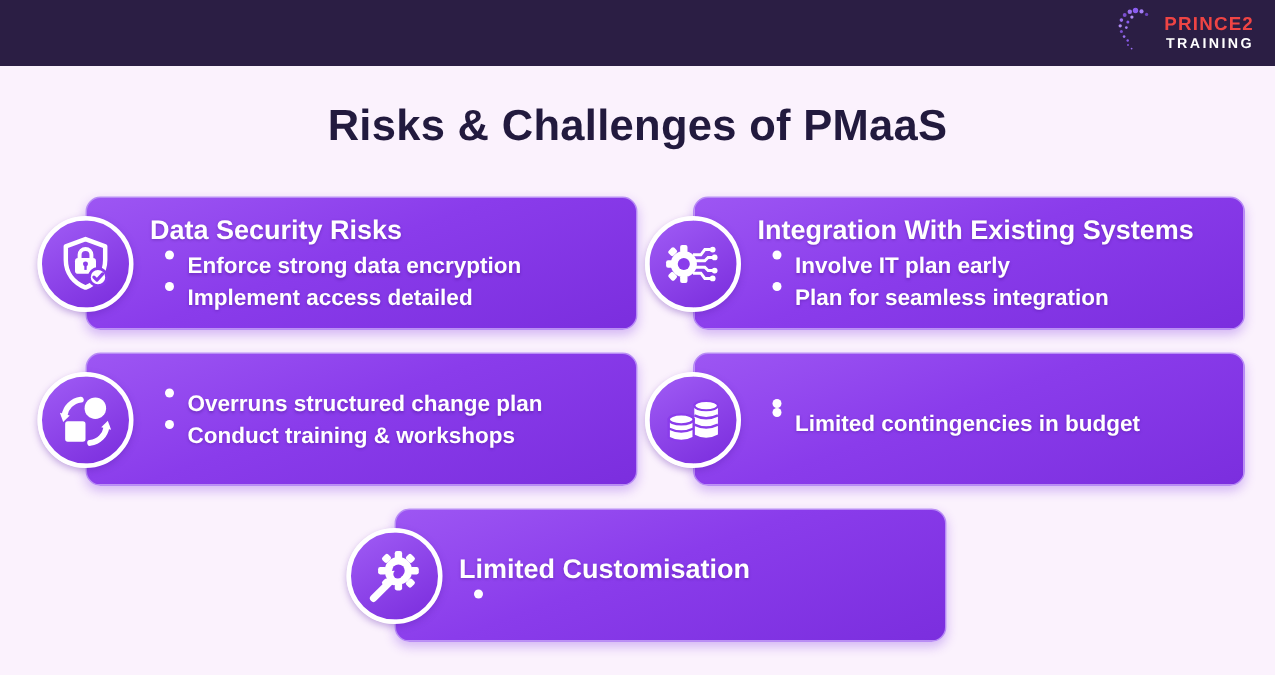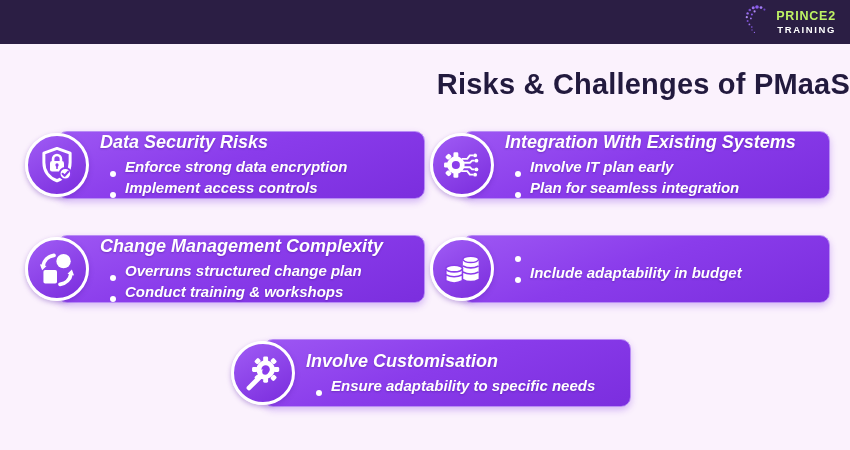--- a/index.html
+++ b/index.html
@@ -12,35 +12,34 @@
   
   .topbar {
     position:absolute; left:0; top:0; width:850px; height:44px;
     background:#2b1e44;
   }
   .logo {
     position:absolute; right:14px; top:5px; height:34px;
     display:flex; align-items:center; gap:4px;
   }
   .logo-text { display:flex; flex-direction:column; align-items:flex-end; line-height:1; }
-  .logo-line1 { color:#bef264; font-weight:bold; font-size:12.5px; letter-spacing:0.8px; }
+  .logo-line1 { color:#ef4444; font-weight:bold; font-size:12.5px; letter-spacing:0.8px; }
   .logo-line2 { color:#ffffff; font-weight:bold; font-size:9.5px; letter-spacing:1.6px; margin-top:2px; }
   
   .page-title {
     position:absolute; left:0; top:68px; width:850px;
-    text-align:right; color:#221a3e; font-size:29px; font-weight:bold;
+    text-align:center; color:#221a3e; font-size:29px; font-weight:bold;
     letter-spacing:0.2px;
   }
   
   .card {
-    position:absolute; width:368px; height:68px; border-radius:10px;
+    position:absolute; width:368px; height:89px; border-radius:10px;
     background:linear-gradient(160deg,#9d56f3 0%, #8a3ceb 45%, #7b2ede 100%);
     border:1px solid #b88cf5;
     box-shadow:0 3px 7px rgba(124,47,224,0.30);
-    font-style:italic;
   }
   .card-1 { left:57px;  top:131px; }
   .card-2 { left:462px; top:131px; }
   .card-3 { left:57px;  top:235px; }
   .card-4 { left:462px; top:235px; }
   .card-5 { left:263px; top:339px; }
   .icon-wrap {
     position:absolute; left:-33px; top:50%; transform:translateY(-50%);
     width:64px; height:64px; border-radius:50%;
     background:linear-gradient(150deg,#a05cf5 0%, #7a2cdd 100%);
@@ -48,21 +47,21 @@
     display:flex; align-items:center; justify-content:center;
     box-shadow:0 2px 5px rgba(90,30,170,0.35);
   }
   .icon-wrap svg { width:42px; height:42px; }
   .card-content {
     position:absolute; left:42px; top:0; right:6px; height:100%;
     display:flex; flex-direction:column; justify-content:center;
     color:#ffffff; text-shadow:0 1px 2px rgba(60,10,120,0.35);
   }
   .card-title { font-size:18px; font-weight:bold; white-space:nowrap; margin-bottom:3px; }
-  .bullet-row { display:flex; align-items:flex-end; gap:9px; margin-left:10px; line-height:21px; }
+  .bullet-row { display:flex; align-items:flex-start; gap:9px; margin-left:10px; line-height:21px; }
   .dot { width:6px; height:6px; border-radius:50%; background:#ffffff; flex:0 0 auto; }
   .bullet-text { font-size:15px; font-weight:600; white-space:nowrap; }
 </style>
 </head>
 <body>
 
 <div class="canvas">
 
   <div class="topbar">
     <div class="logo">
@@ -109,21 +108,21 @@
       </svg>
     </div>
     <div class="card-content">
       <div class="card-title">Data Security Risks</div>
       <div class="bullet-row">
         <span class="dot"></span>
         <span class="bullet-text">Enforce strong data encryption</span>
       </div>
       <div class="bullet-row">
         <span class="dot"></span>
-        <span class="bullet-text">Implement access controls</span>
+        <span class="bullet-text">Implement access detailed</span>
       </div>
     </div>
   </div>
 
   <div class="card card-2">
     <div class="icon-wrap">
       <svg viewBox="0 0 48 48">
         <g fill="#ffffff">
           <circle cx="17" cy="24" r="10"></circle>
           <rect x="14.2" y="9.5" width="5.6" height="6" rx="1.5"></rect>
@@ -169,21 +168,20 @@
       <svg viewBox="0 0 48 48">
         <circle cx="31.5" cy="15" r="8.2" fill="#ffffff"></circle>
         <rect x="8.5" y="25" width="15.5" height="15.5" rx="2" fill="#ffffff"></rect>
         <path d="M20.5 8.5 C 13.5 9.5, 9 14.5, 8 20.5" fill="none" stroke="#ffffff" stroke-width="4.4" stroke-linecap="round"></path>
         <polygon points="4.5,18.5 12,20.5 7,25.5" fill="#ffffff"></polygon>
         <path d="M27.5 41.5 C 34.5 40.5, 39 35.5, 40 29.5" fill="none" stroke="#ffffff" stroke-width="4.4" stroke-linecap="round"></path>
         <polygon points="43.5,31.5 36,29.5 41,24.5" fill="#ffffff"></polygon>
       </svg>
     </div>
     <div class="card-content">
-      <div class="card-title">Change Management Complexity</div>
       <div class="bullet-row">
         <span class="dot"></span>
         <span class="bullet-text">Overruns structured change plan</span>
       </div>
       <div class="bullet-row">
         <span class="dot"></span>
         <span class="bullet-text">Conduct training &amp; workshops</span>
       </div>
     </div>
   </div>
@@ -205,21 +203,21 @@
           <path d="M5.5 30.5 q9.5 4.6 19 0" fill="none" stroke="#8a3ceb" stroke-width="1.8"></path>
         </g>
       </svg>
     </div>
     <div class="card-content">
       <div class="bullet-row">
         <span class="dot"></span>
       </div>
       <div class="bullet-row">
         <span class="dot"></span>
-        <span class="bullet-text">Include adaptability in budget</span>
+        <span class="bullet-text">Limited contingencies in budget</span>
       </div>
     </div>
   </div>
 
   <div class="card card-5">
     <div class="icon-wrap">
       <svg viewBox="0 0 48 48">
         <g fill="#ffffff">
           <circle cx="27" cy="20" r="10.5"></circle>
           <rect x="24.2" y="5" width="5.6" height="6.5" rx="1.6"></rect>
@@ -231,21 +229,20 @@
           <rect x="33" y="26.8" width="6.2" height="5.4" rx="1.6" transform="rotate(-45 36.1 29.5)"></rect>
           <rect x="14.8" y="26.8" width="6.2" height="5.4" rx="1.6" transform="rotate(45 17.9 29.5)"></rect>
         </g>
         <circle cx="27" cy="20" r="4.8" fill="#8a3ceb"></circle>
         <path d="M8 41 L21 28" stroke="#ffffff" stroke-width="5.5" stroke-linecap="round"></path>
         <circle cx="23.5" cy="25.5" r="5.5" fill="#ffffff"></circle>
         <circle cx="26.5" cy="22.5" r="3.4" fill="#8a3ceb"></circle>
       </svg>
     </div>
     <div class="card-content">
-      <div class="card-title">Involve Customisation</div>
-      <div class="bullet-row">
-        <span class="dot"></span>
-        <span class="bullet-text">Ensure adaptability to specific needs</span>
+      <div class="card-title">Limited Customisation</div>
+      <div class="bullet-row">
+        <span class="dot"></span>
       </div>
     </div>
   </div>
 
 </div>
 
 </body></html>

